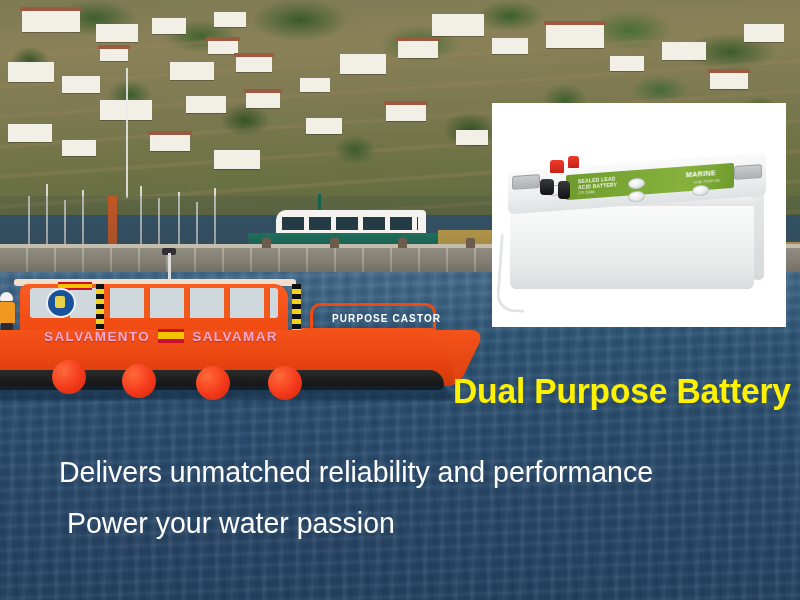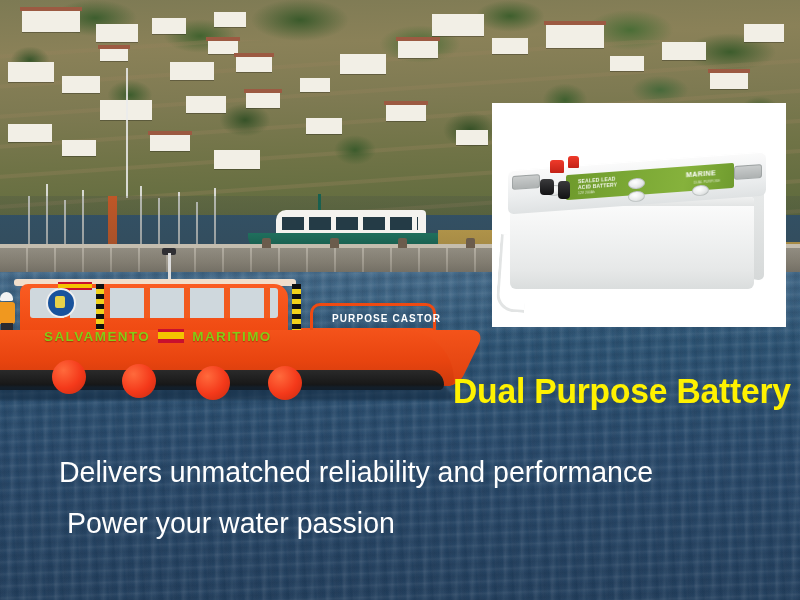--- a/index.html
+++ b/index.html
@@ -386,21 +386,21 @@
   }
   .rb-text-row {
     position: absolute;
     left: 52px; bottom: 56px;
     width: 270px; height: 20px;
     display: flex;
     align-items: center;
     gap: 8px;
   }
   .rb-text {
-    color: #84cc16;
+    color: #f9a8d4;
     font-size: 13.5px;
     font-weight: 700;
     letter-spacing: 1.4px;
     white-space: nowrap;
     text-shadow: 0 1px 1px rgba(120,30,0,0.5);
   }
   .rb-flag {
     width: 26px; height: 14px;
     background: linear-gradient(180deg,#c8102e 0 3.5px,#f4c300 3.5px 10.5px,#c8102e 10.5px 14px);
     flex: none;
@@ -722,21 +722,21 @@
       <div class="crew">
         <div class="helmet"></div>
         <div class="vest"></div>
         <div class="legs"></div>
       </div>
       <div class="rb-bow"></div>
       <div class="rb-hull"></div>
       <div class="rb-text-row">
         <span class="rb-text">SALVAMENTO</span>
         <span class="rb-flag"></span>
-        <span class="rb-text">MARITIMO</span>
+        <span class="rb-text">SALVAMAR</span>
       </div>
       <div class="rb-stern-text">PURPOSE CASTOR</div>
       <div class="rb-fender"></div>
       <div class="rb-waterline"></div>
     </div>
 
     <div id="buoy-layer">
         <div class="buoy" style="left: 52px; top: 360px; bottom: auto;"></div>
         <div class="buoy" style="left: 122px; top: 364px; bottom: auto;"></div>
         <div class="buoy" style="left: 196px; top: 366px; bottom: auto;"></div>

